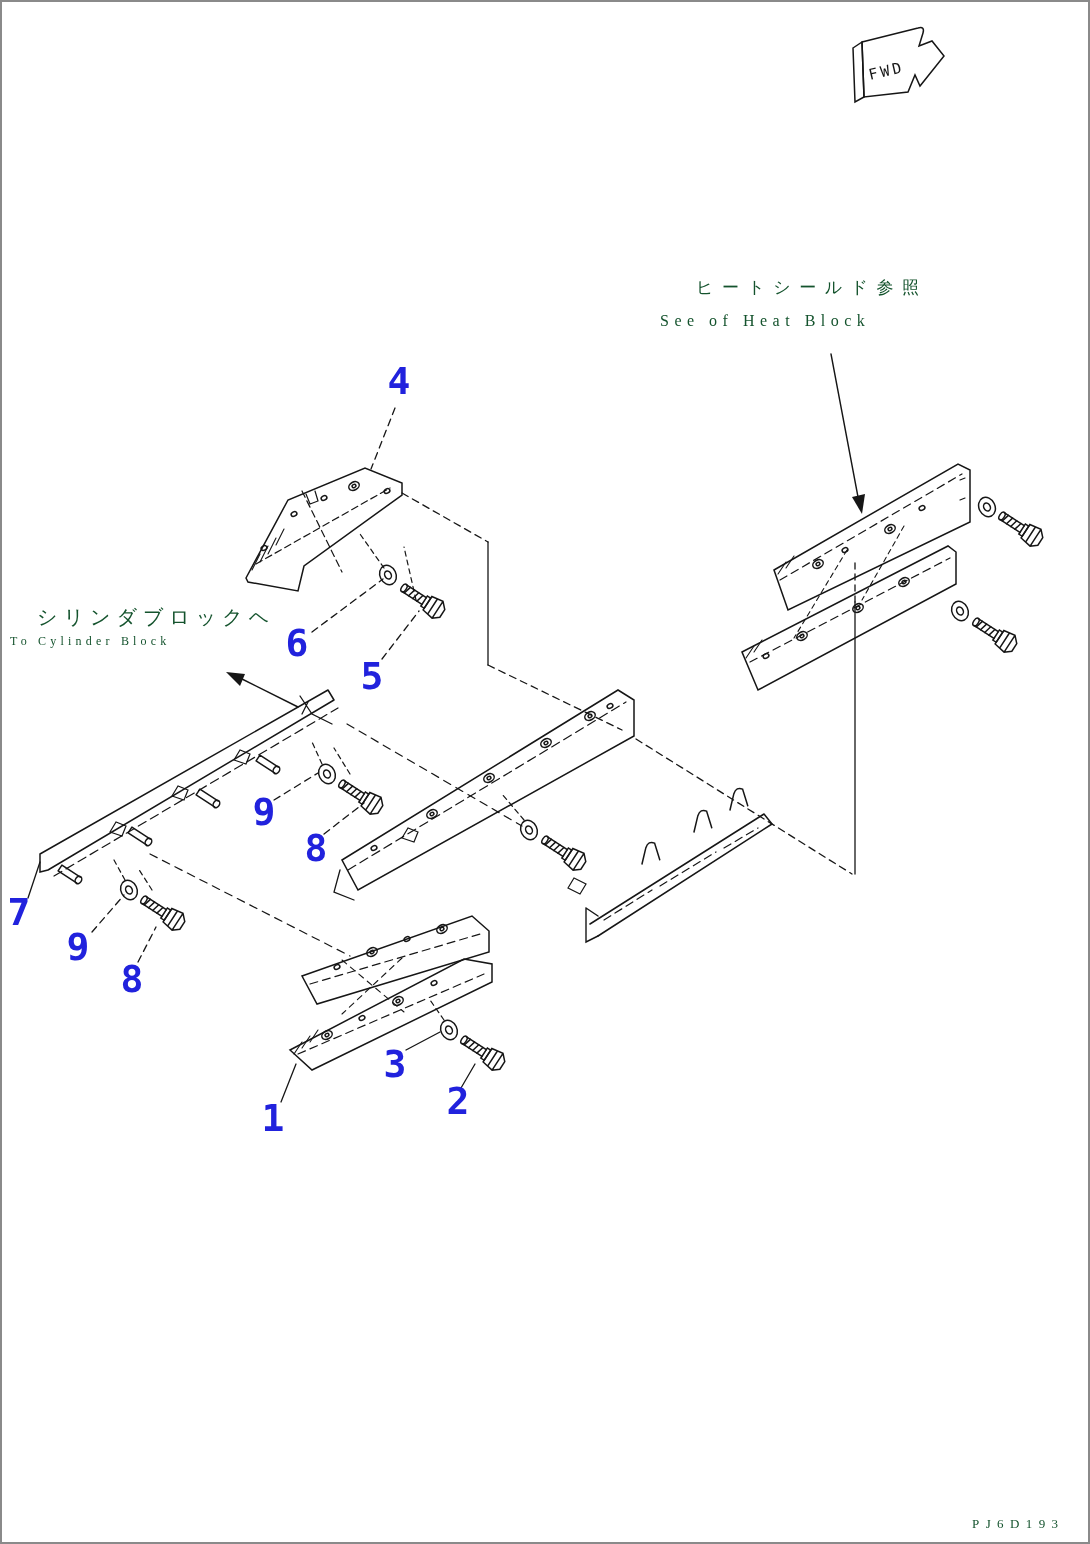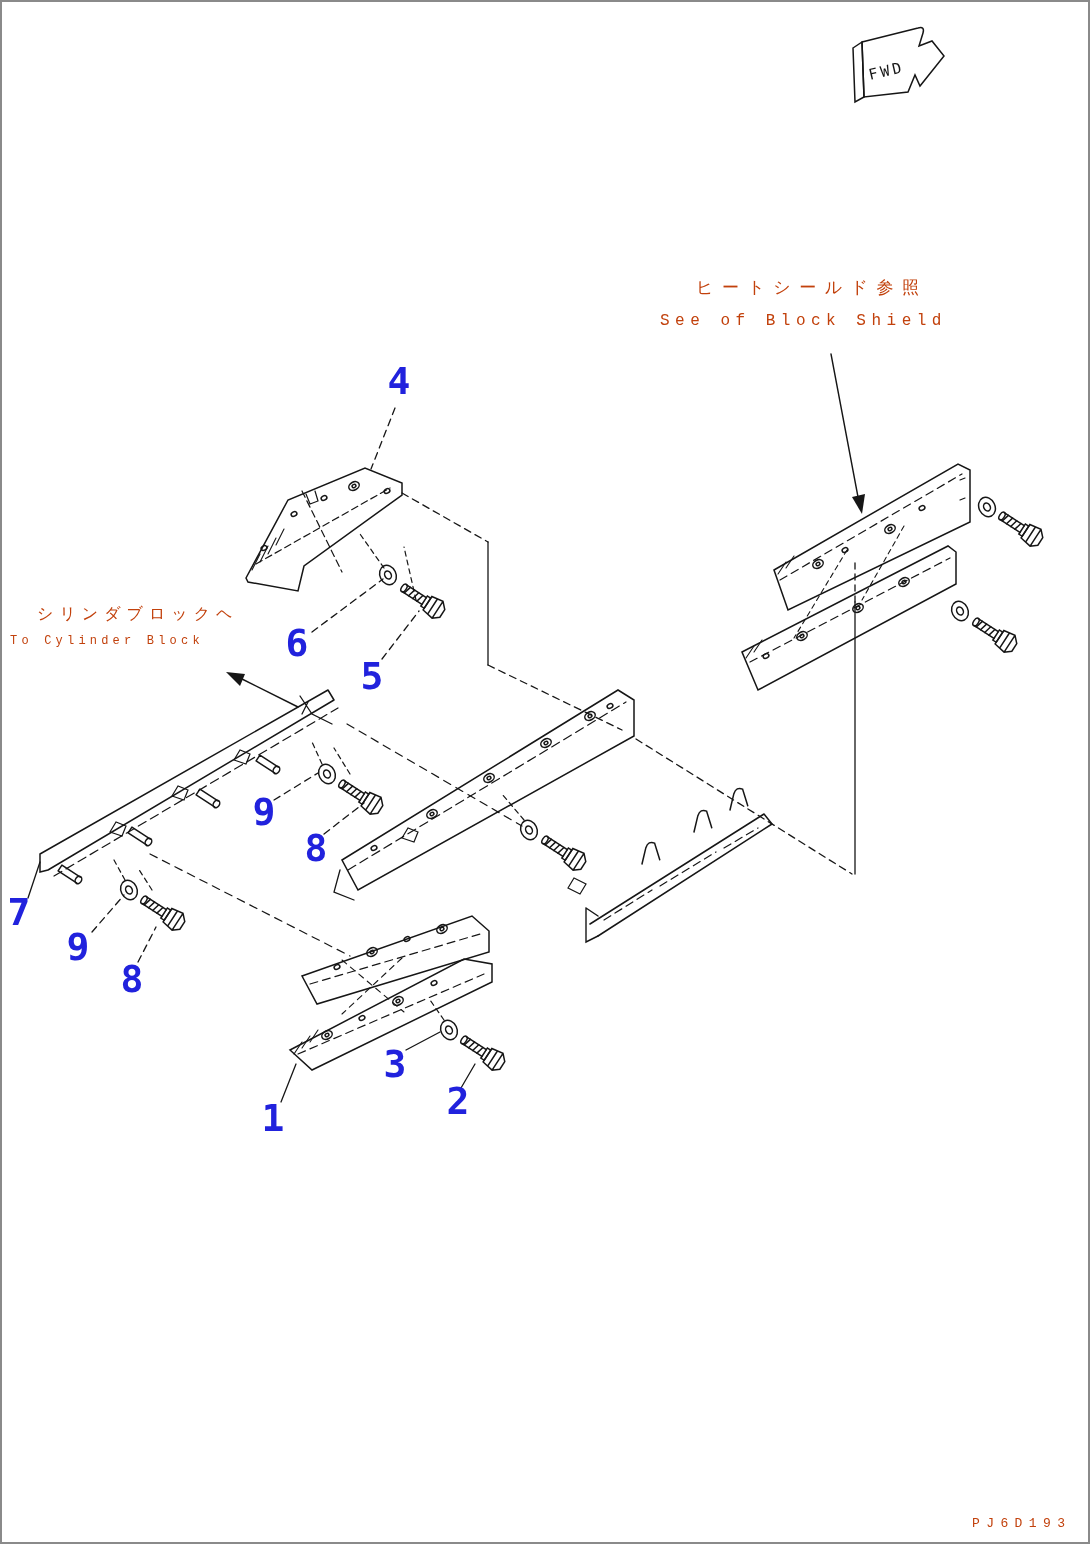--- a/index.html
+++ b/index.html
@@ -7,27 +7,27 @@
     position:relative;
     width:1086px;height:1540px;
     background:#ffffff;
     border:2px solid #8a8a8a;
     overflow:hidden;
     font-family:"DejaVu Sans Mono", monospace;
   }
   #diagram-svg{position:absolute;left:0;top:0;}
   .ann{
     position:absolute;
-    color:#c2410c;
+    color:#14532d;
     white-space:pre;
-    font-family:Liberation Mono, monospace;
+    font-family:Liberation Serif, serif;
   }
   .ann-jp-heat{left:694px;top:274px;font-size:17px;letter-spacing:8.5px;}
   .ann-en-heat{left:658px;top:310px;font-size:16px;letter-spacing:5.5px;}
-  .ann-jp-cyl{left:35px;top:602px;font-size:16px;letter-spacing:6px;}
+  .ann-jp-cyl{left:35px;top:602px;font-size:20px;letter-spacing:6px;}
   .ann-en-cyl{left:8px;top:632px;font-size:12px;letter-spacing:4.2px;}
   .drawing-code{left:970px;top:1514px;font-size:13px;letter-spacing:6.4px;}
   .callout{
     position:absolute;
     transform:translate(-50%,-54%);
     font-family:"DejaVu Sans Mono", monospace;
     font-weight:bold;
     font-size:38px;
     line-height:1;
     color:#2122dd;
@@ -251,21 +251,21 @@
       <path d="M26,896 L38,860"></path>
       <path d="M90,930 L122,893" stroke-dasharray="7 5"></path>
       <path d="M136,960 L154,925" stroke-dasharray="7 5"></path>
       <path d="M404,1048 L438,1030"></path>
       <path d="M459,1086 L473,1062"></path>
       <path d="M279,1100 L294,1062"></path>
     </g>
   </svg>
 
   <div class="ann ann-jp-heat">ヒートシールド参照</div>
-  <div class="ann ann-en-heat">See of Block Shield</div>
+  <div class="ann ann-en-heat">See of Heat Block</div>
   <div class="ann ann-jp-cyl">シリンダブロックヘ</div>
   <div class="ann ann-en-cyl">To Cylinder Block</div>
   <div class="ann drawing-code">PJ6D193</div>
 
   <div id="callout-layer">
       <div class="callout" style="left: 397px; top: 381px; color: rgb(33, 34, 221);">4</div>
       <div class="callout" style="left: 295px; top: 643px; color: rgb(33, 34, 221);">6</div>
       <div class="callout" style="left: 370px; top: 676px; color: rgb(33, 34, 221);">5</div>
       <div class="callout" style="left: 262px; top: 812px; color: rgb(33, 34, 221);">9</div>
       <div class="callout" style="left: 314px; top: 848px; color: rgb(33, 34, 221);">8</div>

